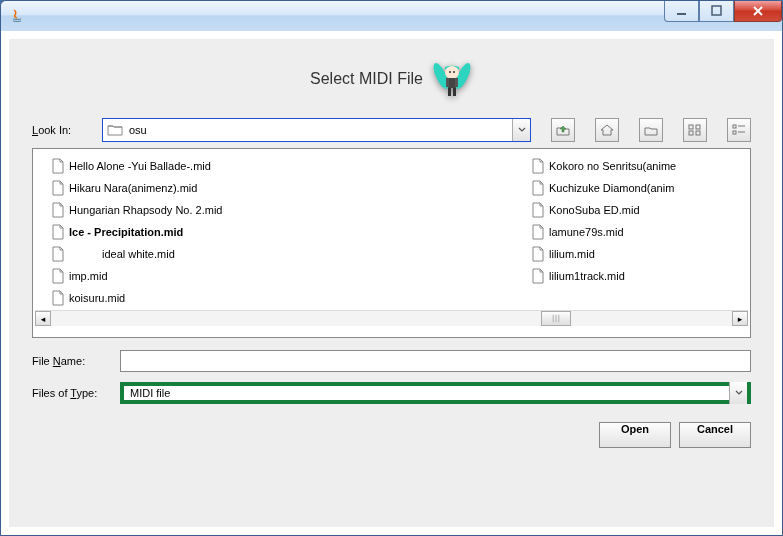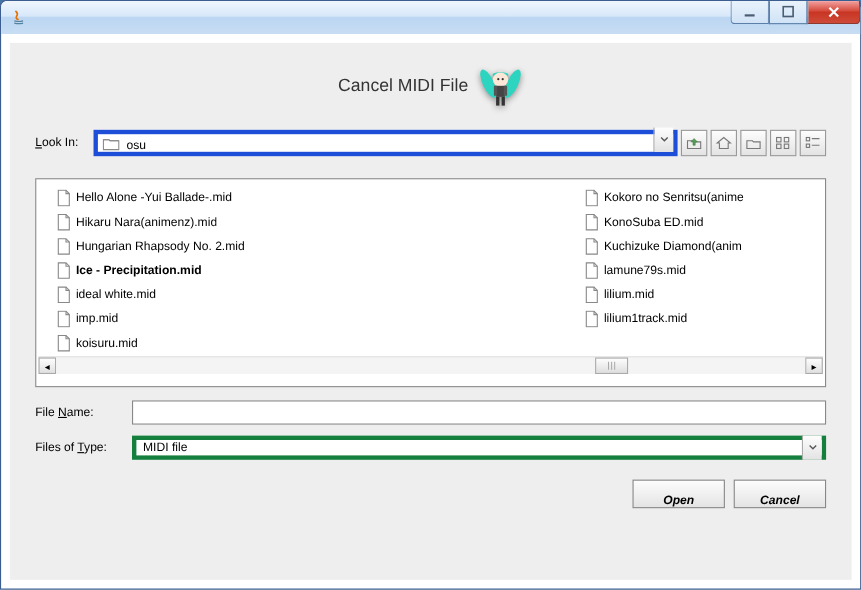--- a/index.html
+++ b/index.html
@@ -8,43 +8,43 @@
 .titlebar { height: 30px; background: linear-gradient(to bottom, #f0f6fd 0%, #d8e8fa 45%, #bcd6f2 50%, #c7ddf3 100%); border-radius: 6px 6px 0 0; display: flex; align-items: center; padding: 0 2px 0 8px; position: relative; }
 .java-icon { width: 16px; height: 16px; }
 .window-controls { position: absolute; right: 0; top: 0; display: flex; }
 .win-btn { width: 35px; height: 21px; display: flex; align-items: center; justify-content: center; border: 1px solid #5b7fa8; border-top: none; background: linear-gradient(to bottom, #e9f2fb, #d0e3f6); cursor: default; }
 .win-btn.close { width: 48px; background: linear-gradient(to bottom, #f1a0a0, #d54a3b 45%, #c83522 50%, #cf4a39); border-color: #8b3a2f; border-radius: 0 0 4px 0; color: #fff; }
 .win-btn.min { border-radius: 0 0 0 4px; }
 .content { flex: 1; background: #eeeeee; margin: 8px; border: 1px solid #eee; padding: 14px 22px 18px 22px; display: flex; flex-direction: column; }
 .header { display: flex; align-items: center; justify-content: center; gap: 8px; margin-bottom: 18px; margin-top: 4px; }
 .header-title { font-size: 16px; color: #333; }
 .miku { width: 42px; height: 42px; filter: drop-shadow(0 2px 3px rgba(0,0,0,0.4)); }
-.lookin-row { display: flex; align-items: center; gap: 3px; margin-bottom: 20px; }
+.lookin-row { display: flex; align-items: center; gap: 20px; margin-bottom: 6px; }
 .lookin-label { width: 50px; }
-.lookin-combo { flex: 1; height: 24px; background: #fff; border: 4px solid #1d4ed8; display: flex; align-items: flex-end; padding: 0 0 0 4px; }
+.lookin-combo { flex: 1; height: 24px; background: #fff; border: 1px solid #1d4ed8; display: flex; align-items: center; padding: 0 0 0 4px; }
 .folder-icon { width: 16px; height: 14px; margin-right: 6px; flex-shrink: 0; }
 .lookin-text { flex: 1; }
 .combo-btn { width: 18px; height: 22px; background: linear-gradient(to bottom, #fdfdfd, #e3e3e3); border-left: 1px solid #aaa; display: flex; align-items: center; justify-content: center; }
 .tool-btn { width: 24px; height: 24px; background: linear-gradient(to bottom, #fdfdfd, #e3e3e3); border: 1px solid #999; display: flex; align-items: center; justify-content: center; }
 .file-panel { height: 190px; background: #fff; border: 1px solid #888; margin-bottom: 2px; padding: 6px 2px 2px 2px; overflow: hidden; position: relative; display: flex; flex-direction: column; }
 .file-list { display: flex; flex-direction: column; flex-wrap: wrap; height: 155px; align-content: flex-start; column-gap: 0; overflow: hidden; }
 .file-item { display: flex; align-items: center; height: 22px; padding: 0 4px 0 16px; width: 480px; white-space: nowrap; overflow: hidden; text-align: center; }
 .file-item .fi { flex-shrink: 0; }
 .file-item span { overflow: hidden; text-overflow: clip; }
 .fi { width: 14px; height: 16px; margin-right: 4px; }
 .hscroll { height: 16px; background: #eee; border-top: 1px solid #ddd; display: flex; align-items: stretch; position: relative; }
 .hscroll-btn { width: 16px; background: linear-gradient(to bottom, #fdfdfd, #e0e0e0); border: 1px solid #aaa; display: flex; align-items: center; justify-content: center; font-size: 9px; }
 .hscroll-track { flex: 1; position: relative; background: #f4f4f4; }
 .hscroll-thumb { position: absolute; height: 100%; background: linear-gradient(to bottom, #fdfdfd, #dedede); border: 1px solid #aaa; left: 72%; width: 30px; }
 .field-row { display: flex; align-items: center; margin-top: 10px; gap: 6px; }
 .field-label { width: 82px; }
 .field-input { flex: 1; height: 22px; background: #fff; border: 1px solid #888; padding: 0 4px; }
 .field-combo { flex: 1; height: 22px; background: #fff; border: 4px solid #15803d; display: flex; align-items: center; padding: 0 0 0 6px; }
 .button-row { display: flex; justify-content: flex-end; gap: 8px; margin-top: 18px; }
-.btn { width: 84px; height: 26px; background: linear-gradient(to bottom, #fdfdfd, #e3e3e3); border: 1px solid #888; display: flex; align-items: flex-end; justify-content: center; font-weight: bold; font-style: italic; }
+.btn { width: 72px; height: 26px; background: linear-gradient(to bottom, #fdfdfd, #e3e3e3); border: 1px solid #888; display: flex; align-items: flex-start; justify-content: center; font-weight: bold; }
 .underline-first::first-letter { text-decoration: underline; }
 </style>
 </head>
 <body>
 
 <div class="window">
   <div class="titlebar">
     <svg class="java-icon" viewBox="0 0 16 16">
       <path d="M5 2 Q8 4 6 7 Q5 9 8 10" stroke="#e76f00" stroke-width="1.5" fill="none"></path>
       <path d="M4 11 Q8 12 12 11" stroke="#5382a1" stroke-width="1" fill="none"></path>
@@ -64,21 +64,21 @@
       <div class="win-btn close">
         <svg width="14" height="14">
             <path d="M3 3 L11 11 M11 3 L3 11" stroke="#fff" stroke-width="2"></path>
           </svg>
       </div>
     </div>
   </div>
 
   <div class="content">
     <div class="header">
-      <span class="header-title">Cancel MIDI File</span>
+      <span class="header-title">Select MIDI File</span>
       <svg class="miku" viewBox="0 0 42 42">
         <ellipse cx="10" cy="18" rx="5" ry="14" fill="#2dd4bf" transform="rotate(-25 10 18)"></ellipse>
         <ellipse cx="32" cy="18" rx="5" ry="14" fill="#2dd4bf" transform="rotate(25 32 18)"></ellipse>
         <circle cx="21" cy="14" r="7" fill="#fde8d8"></circle>
         <path d="M14 12 Q21 4 28 12 L28 9 Q21 6 14 9 Z" fill="#2dd4bf"></path>
         <rect x="17" y="20" width="8" height="10" fill="#444"></rect>
         <rect x="15" y="20" width="3" height="9" fill="#555"></rect>
         <rect x="24" y="20" width="3" height="9" fill="#555"></rect>
         <rect x="17" y="30" width="3" height="8" fill="#333"></rect>
         <rect x="22" y="30" width="3" height="8" fill="#333"></rect>
@@ -158,21 +158,21 @@
             </svg>
             <span>Hungarian Rhapsody No. 2.mid</span>
           </div>
           <div class="file-item" style="width: 480px; font-weight: bold;">
             <svg class="fi" viewBox="0 0 14 16">
               <path d="M2 1 L9 1 L12 4 L12 15 L2 15 Z" fill="none" stroke="#888"></path>
               <path d="M9 1 L9 4 L12 4" fill="none" stroke="#888"></path>
             </svg>
             <span>Ice - Precipitation.mid</span>
           </div>
-          <div class="file-item" style="width: 480px;">
+          <div class="file-item" style="width: 480px; gap: 33px;">
             <svg class="fi" viewBox="0 0 14 16">
               <path d="M2 1 L9 1 L12 4 L12 15 L2 15 Z" fill="none" stroke="#888"></path>
               <path d="M9 1 L9 4 L12 4" fill="none" stroke="#888"></path>
             </svg>
             <span>ideal white.mid</span>
           </div>
           <div class="file-item" style="width: 480px;">
             <svg class="fi" viewBox="0 0 14 16">
               <path d="M2 1 L9 1 L12 4 L12 15 L2 15 Z" fill="none" stroke="#888"></path>
               <path d="M9 1 L9 4 L12 4" fill="none" stroke="#888"></path>
@@ -191,28 +191,28 @@
               <path d="M2 1 L9 1 L12 4 L12 15 L2 15 Z" fill="none" stroke="#888"></path>
               <path d="M9 1 L9 4 L12 4" fill="none" stroke="#888"></path>
             </svg>
             <span>Kokoro no Senritsu(anime</span>
           </div>
           <div class="file-item" style="width: 200px;">
             <svg class="fi" viewBox="0 0 14 16">
               <path d="M2 1 L9 1 L12 4 L12 15 L2 15 Z" fill="none" stroke="#888"></path>
               <path d="M9 1 L9 4 L12 4" fill="none" stroke="#888"></path>
             </svg>
+            <span>Kuchizuke Diamond(anim</span>
+          </div>
+          <div class="file-item" style="width: 200px;">
+            <svg class="fi" viewBox="0 0 14 16">
+              <path d="M2 1 L9 1 L12 4 L12 15 L2 15 Z" fill="none" stroke="#888"></path>
+              <path d="M9 1 L9 4 L12 4" fill="none" stroke="#888"></path>
+            </svg>
             <span>KonoSuba ED.mid</span>
-          </div>
-          <div class="file-item" style="width: 200px;">
-            <svg class="fi" viewBox="0 0 14 16">
-              <path d="M2 1 L9 1 L12 4 L12 15 L2 15 Z" fill="none" stroke="#888"></path>
-              <path d="M9 1 L9 4 L12 4" fill="none" stroke="#888"></path>
-            </svg>
-            <span>Kuchizuke Diamond(anim</span>
           </div>
           <div class="file-item" style="width: 200px;">
             <svg class="fi" viewBox="0 0 14 16">
               <path d="M2 1 L9 1 L12 4 L12 15 L2 15 Z" fill="none" stroke="#888"></path>
               <path d="M9 1 L9 4 L12 4" fill="none" stroke="#888"></path>
             </svg>
             <span>lamune79s.mid</span>
           </div>
           <div class="file-item" style="width: 200px;">
             <svg class="fi" viewBox="0 0 14 16">

